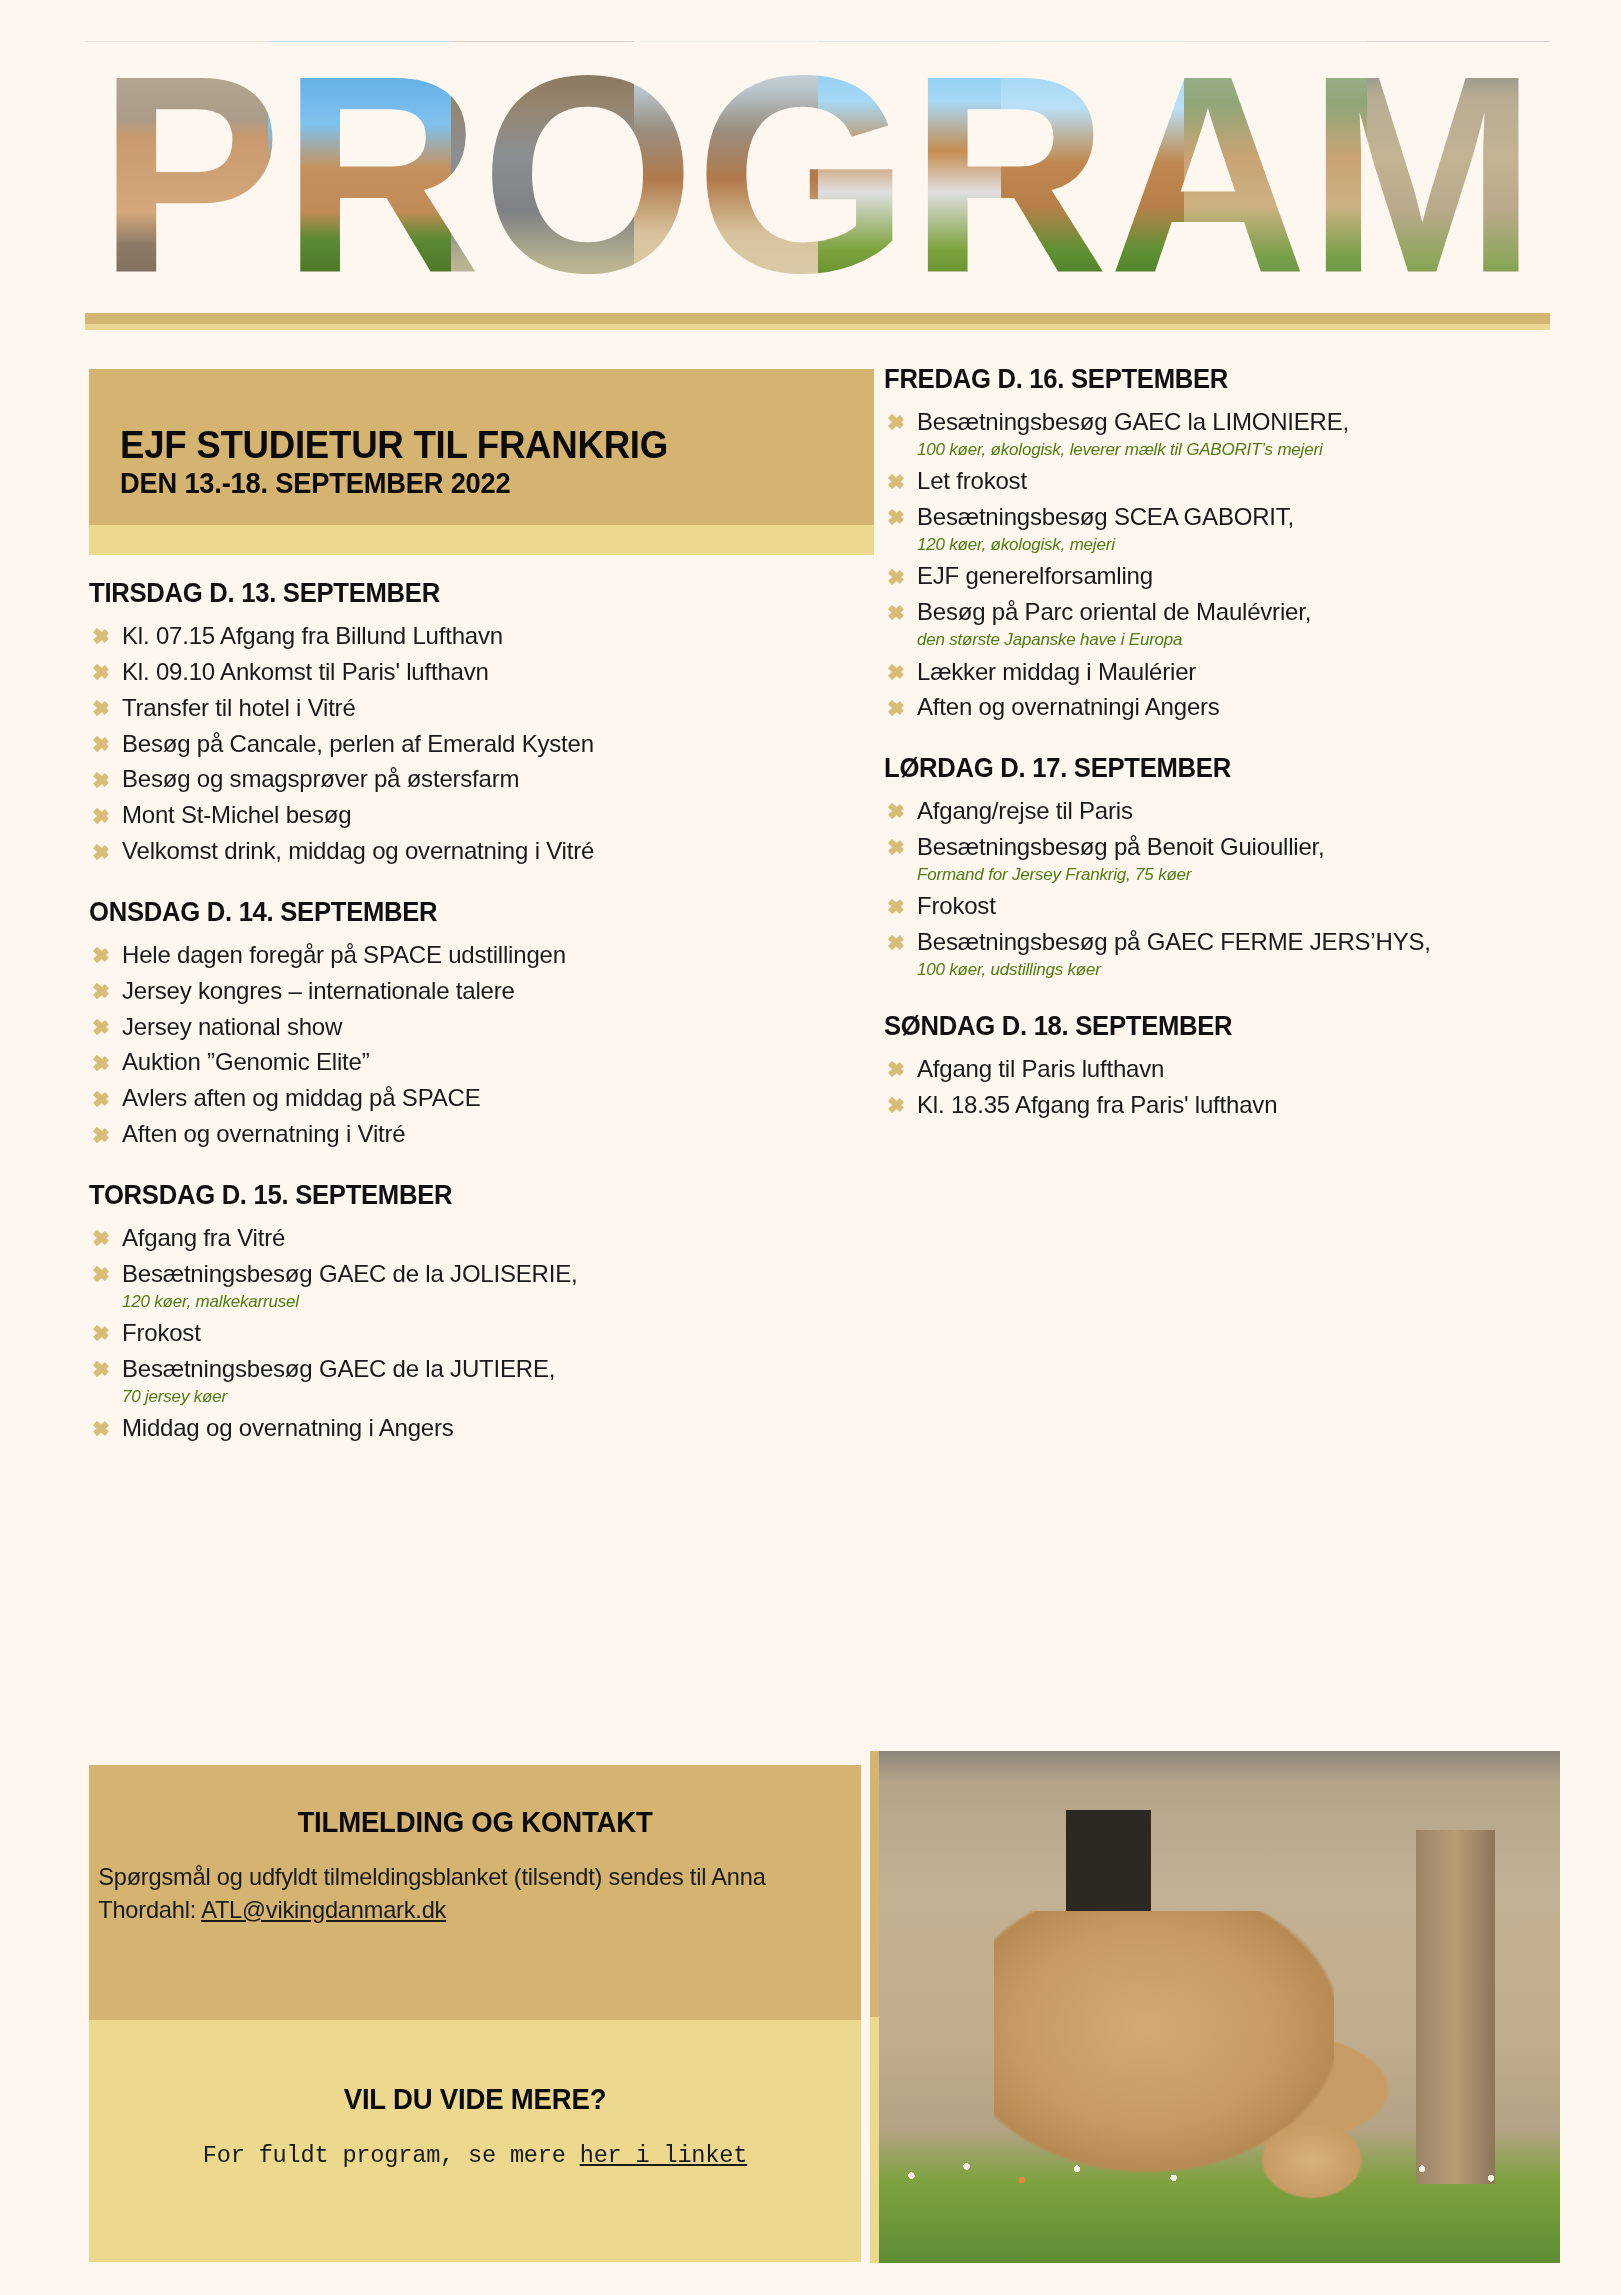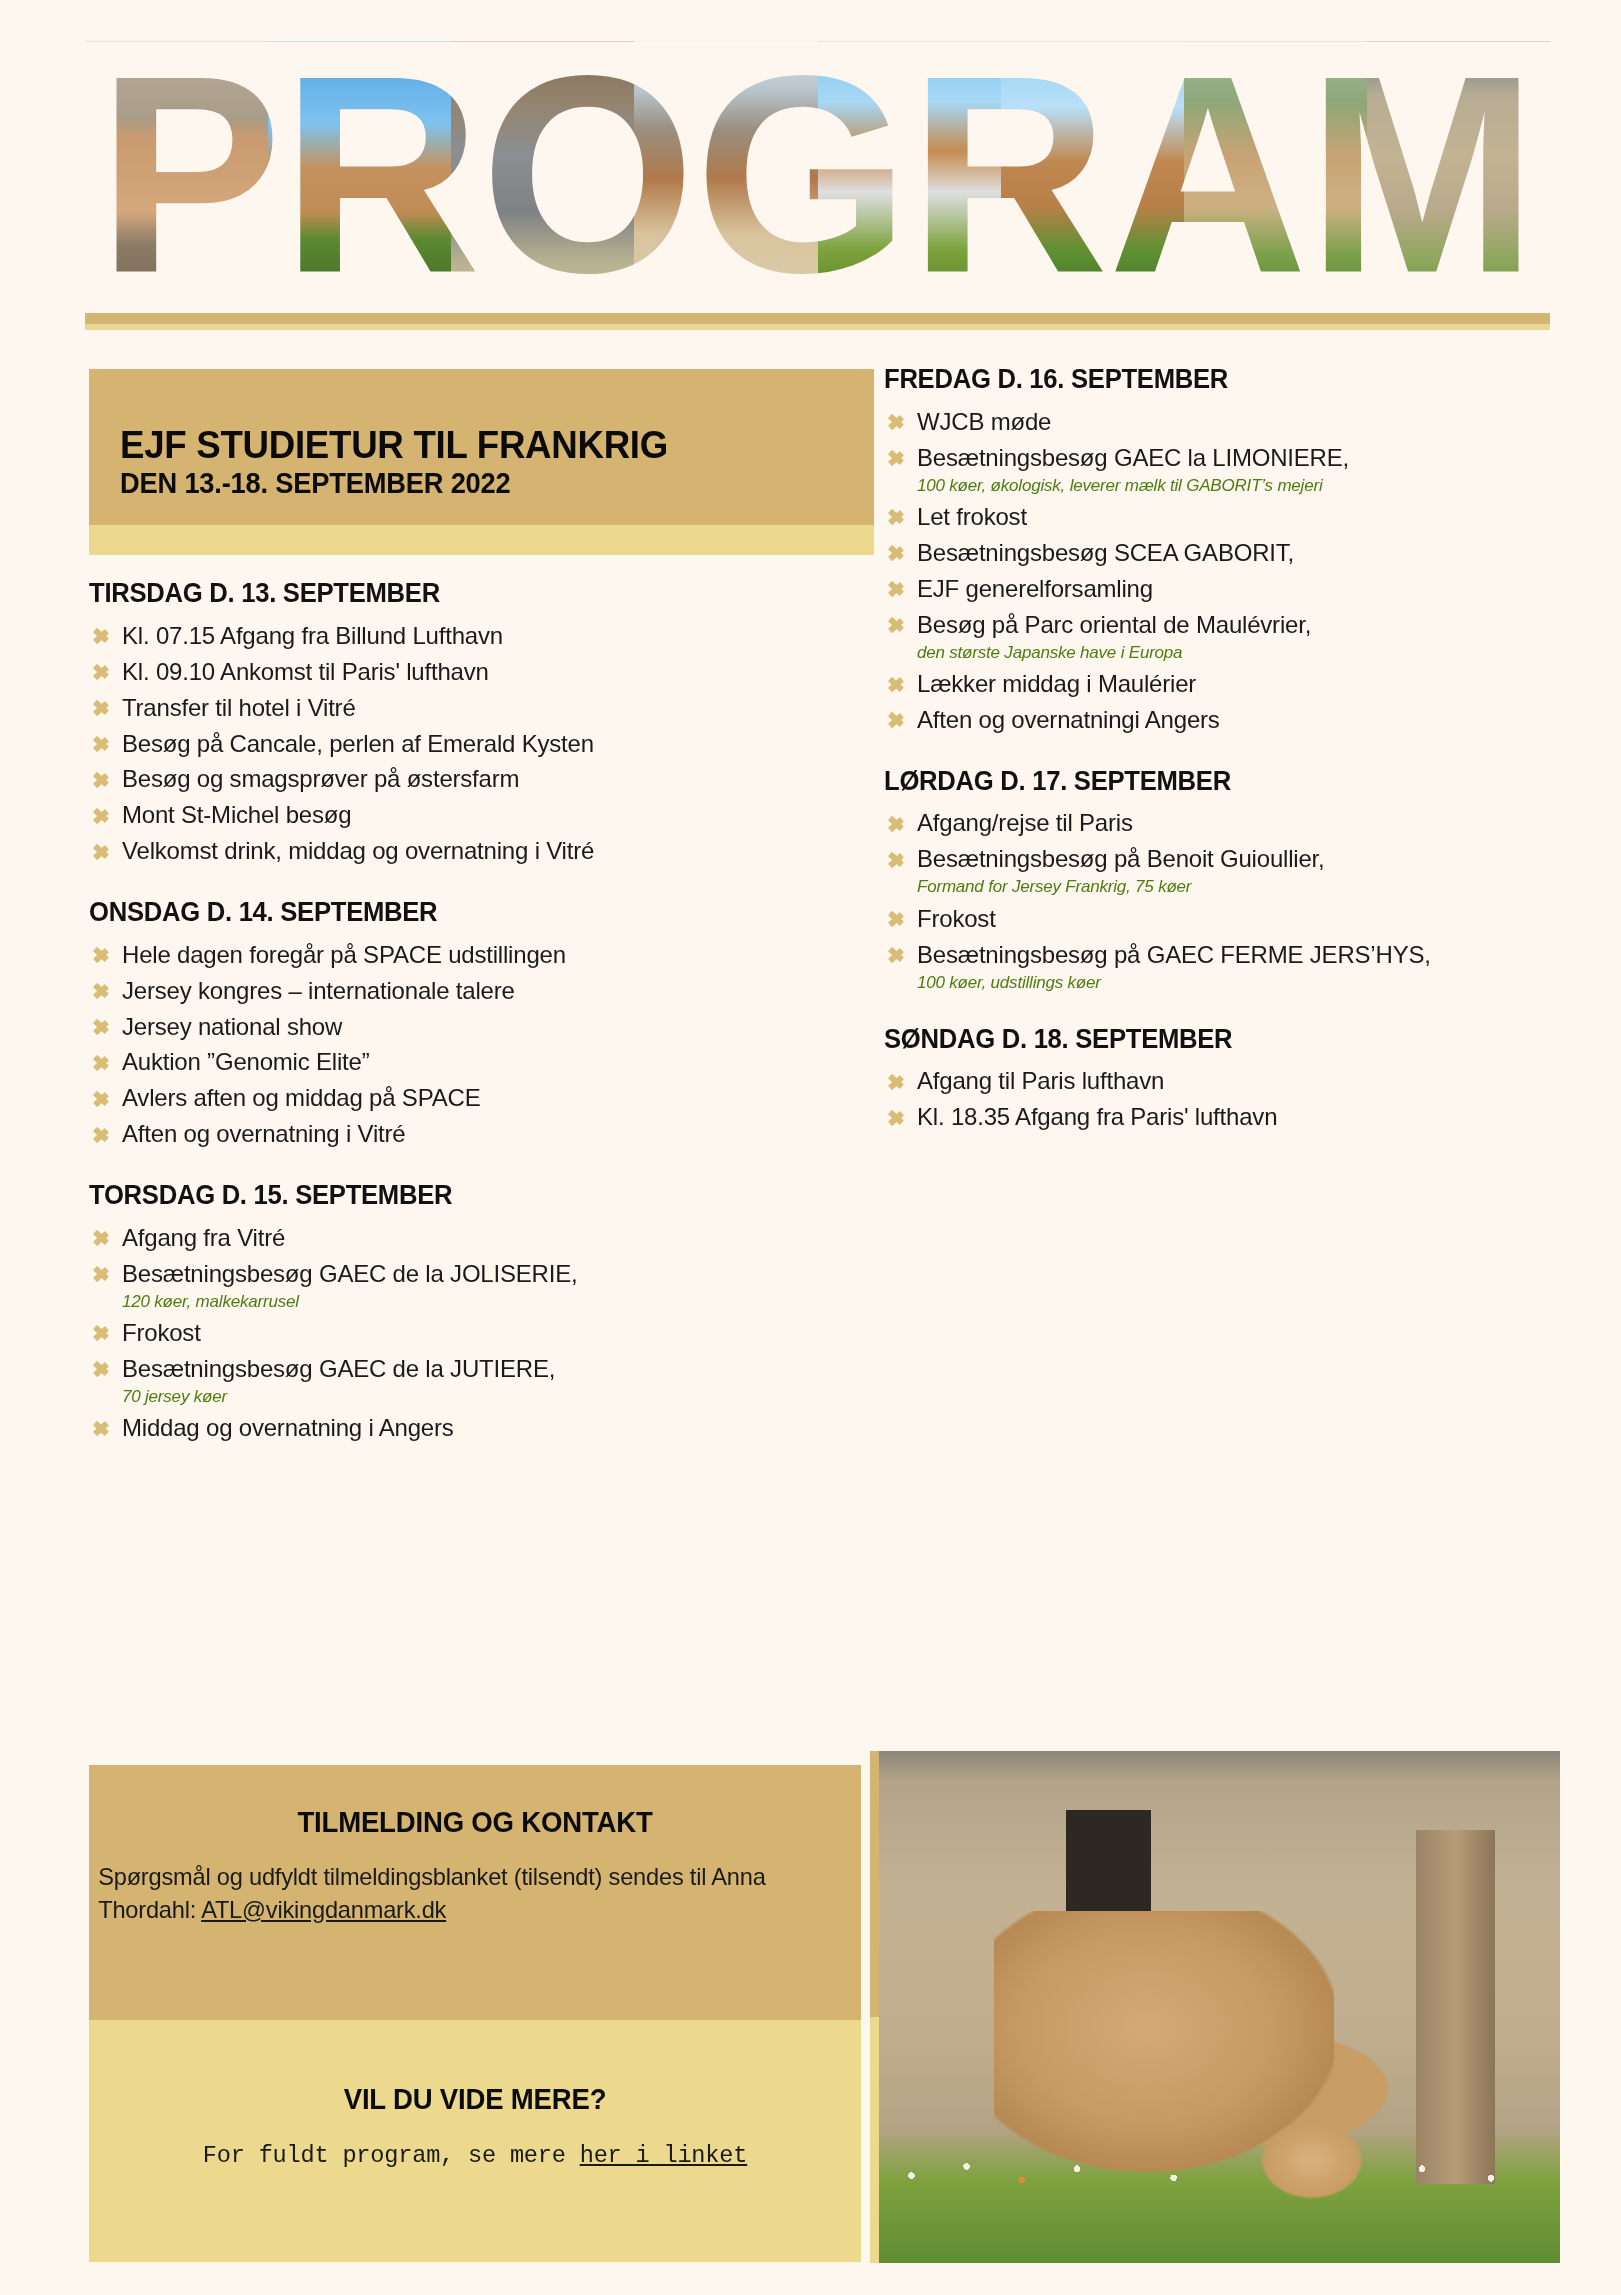--- a/index.html
+++ b/index.html
@@ -241,24 +241,23 @@
           <li><span class="chev"></span><span>Besætningsbesøg GAEC de la JUTIERE,</span><span class="note">70 jersey køer</span></li>
           <li><span class="chev"></span><span>Middag og overnatning i Angers</span></li>
         </ul>
       </div>
     </div>
 
   <div class="col col-right" id="col-right" style="top:364px;">
       <div class="day" style="margin-bottom: 30px;">
         <div class="day-head">FREDAG D. 16. SEPTEMBER</div>
         <ul class="items">
-          <li><span class="chev"></span><span>WJCB møde</span></li>
           <li><span class="chev"></span><span>Besætningsbesøg GAEC la LIMONIERE,</span><span class="note">100 køer, økologisk, leverer mælk til GABORIT’s mejeri</span></li>
           <li><span class="chev"></span><span>Let frokost</span></li>
-          <li><span class="chev"></span><span>Besætningsbesøg SCEA GABORIT,</span></li>
+          <li><span class="chev"></span><span>Besætningsbesøg SCEA GABORIT,</span><span class="note">120 køer, økologisk, mejeri</span></li>
           <li><span class="chev"></span><span>EJF generelforsamling</span></li>
           <li><span class="chev"></span><span>Besøg på Parc oriental de Maulévrier,</span><span class="note">den største Japanske have i Europa</span></li>
           <li><span class="chev"></span><span>Lækker middag i Maulérier</span></li>
           <li><span class="chev"></span><span>Aften og overnatningi Angers</span></li>
         </ul>
       </div>
       <div class="day" style="margin-bottom: 30px;">
         <div class="day-head">LØRDAG D. 17. SEPTEMBER</div>
         <ul class="items">
           <li><span class="chev"></span><span>Afgang/rejse til Paris</span></li>

